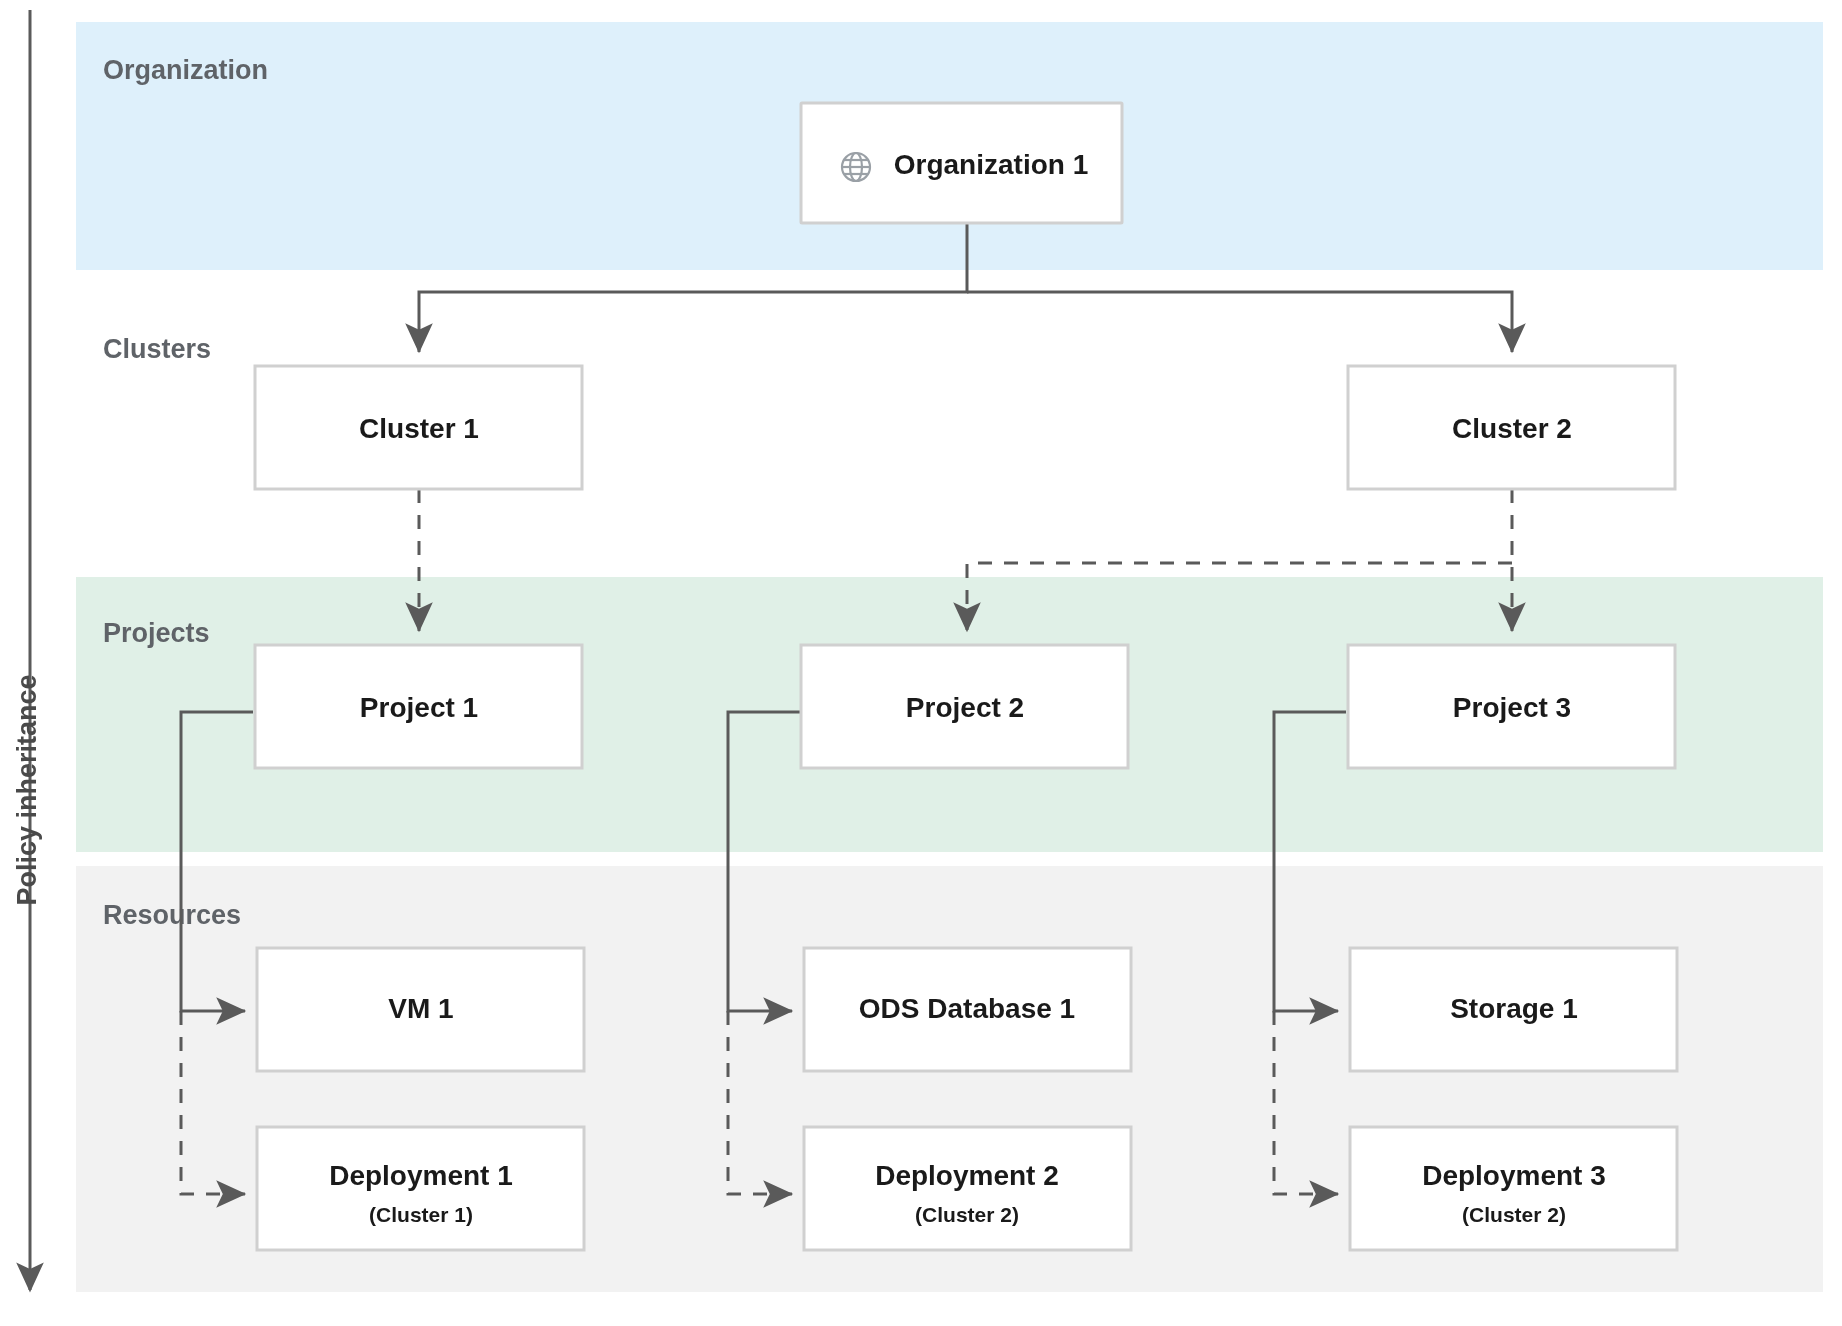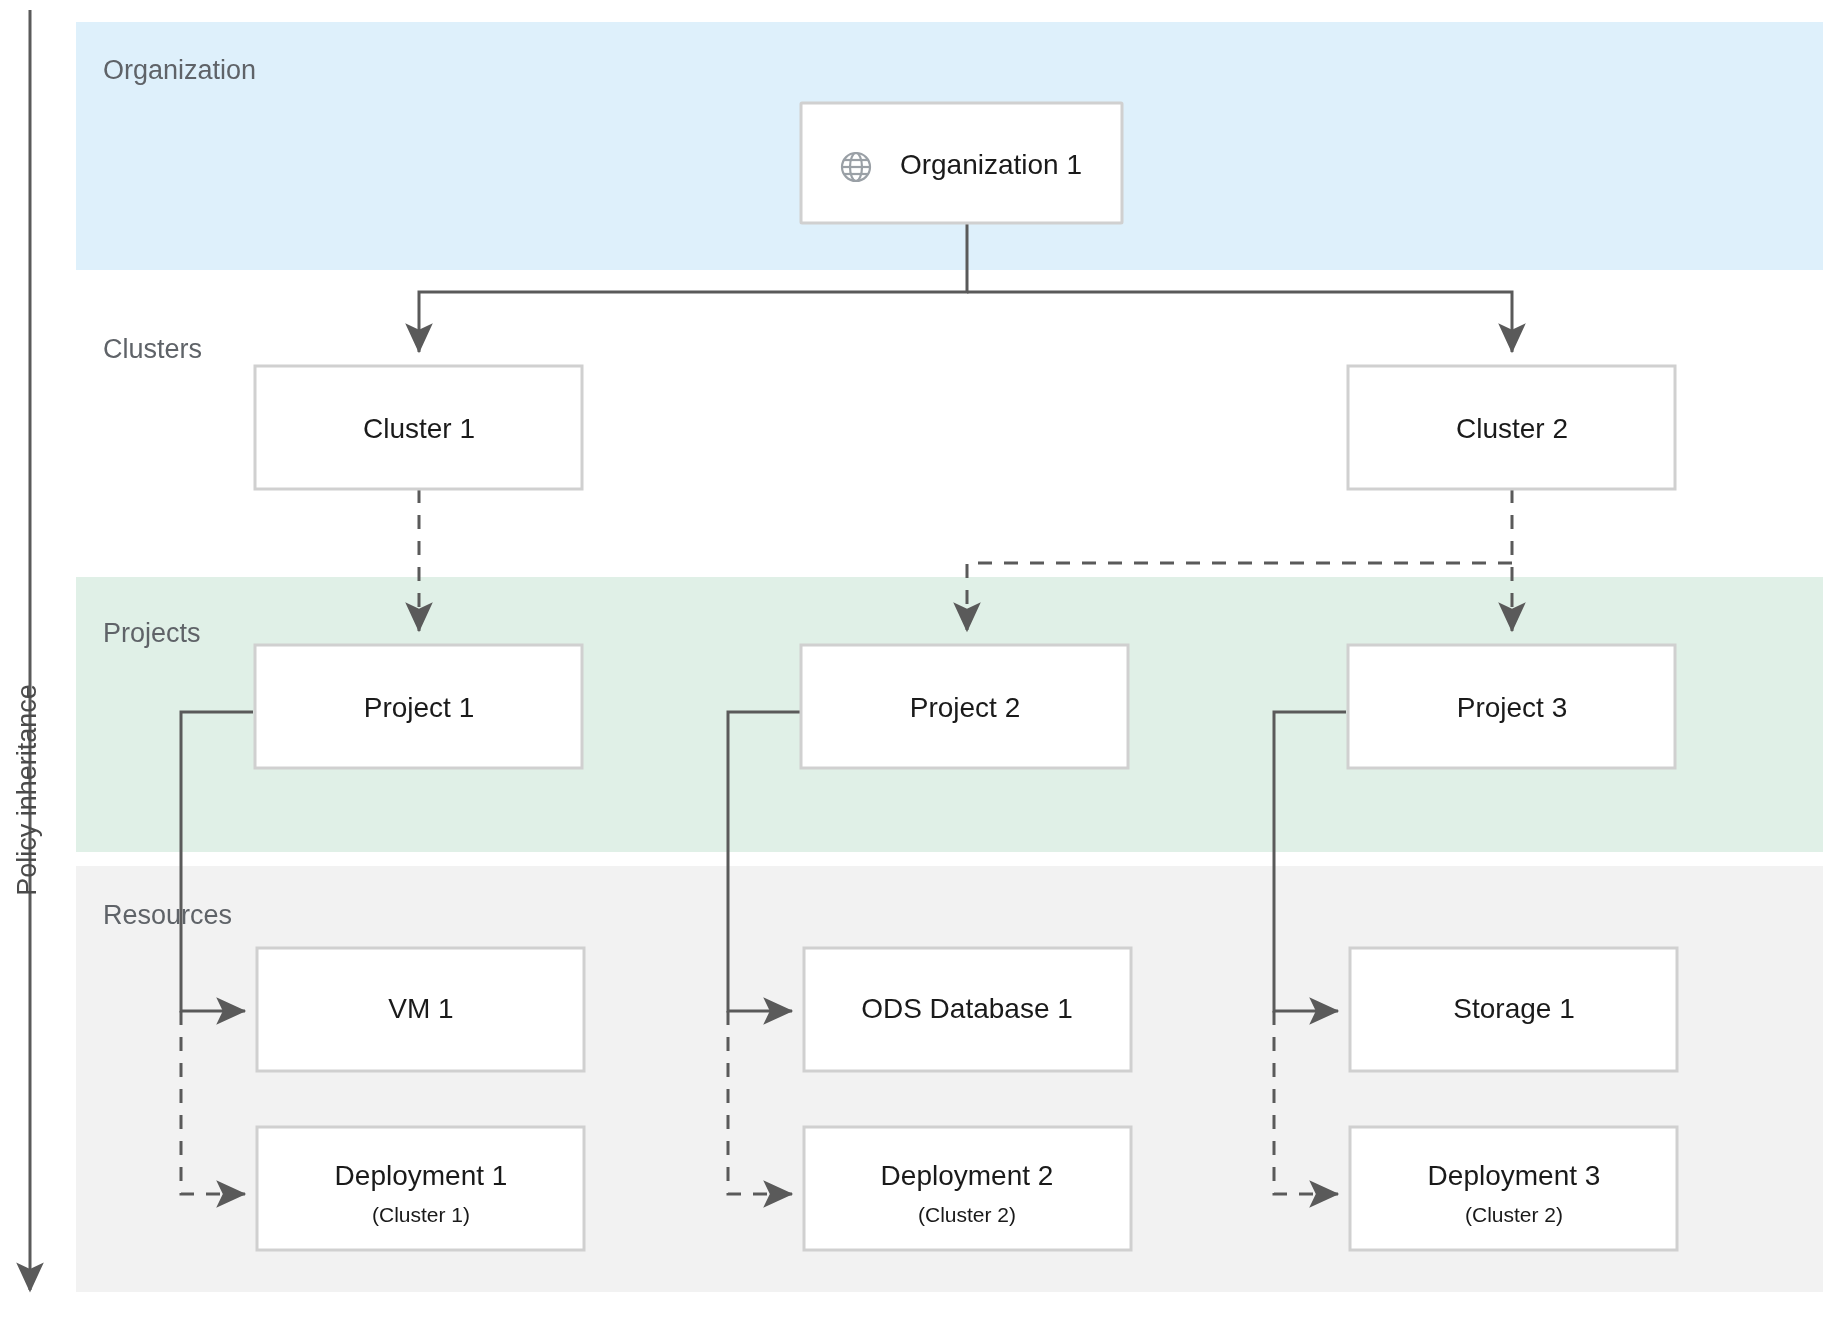--- a/index.html
+++ b/index.html
@@ -10,20 +10,21 @@
   body {
     width: 1842px;
     height: 1326px;
     font-family: "Liberation Sans", sans-serif;
     overflow: hidden;
   }
   #diagram-root {
     position: relative;
     width: 1842px;
     height: 1326px;
+    font-weight: bold;
   }
   svg.diagram {
     display: block;
     width: 1842px;
     height: 1326px;
   }
   .band-label {
     font-family: "Liberation Sans", sans-serif;
     font-size: 27px;
     fill: #5f6368;

